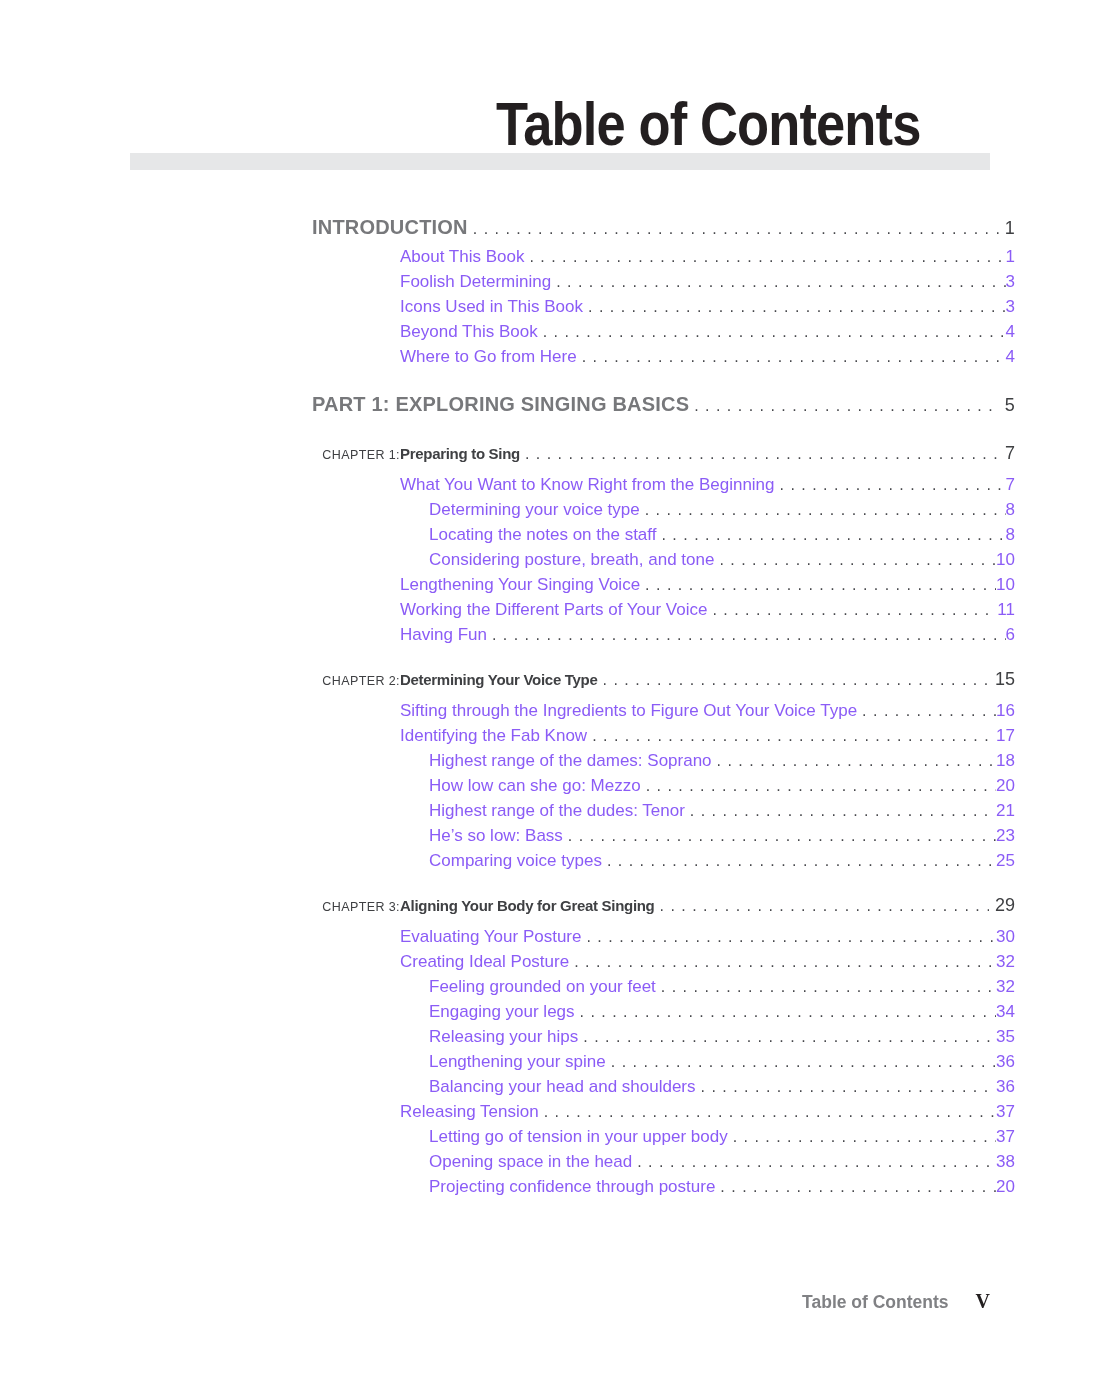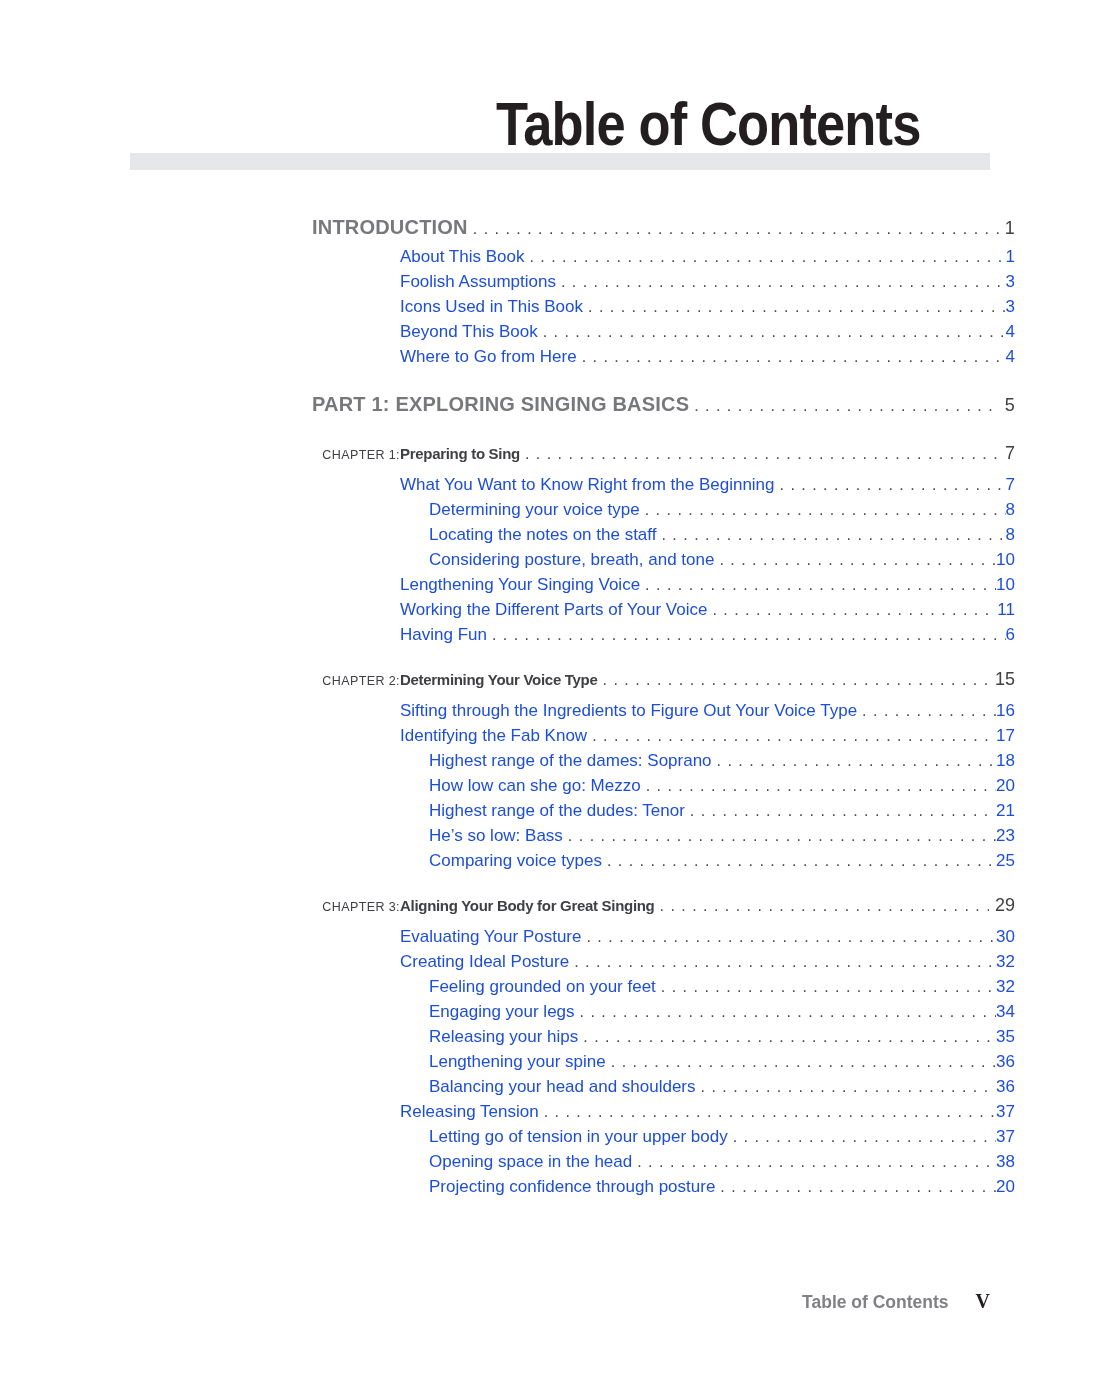--- a/index.html
+++ b/index.html
@@ -95,21 +95,21 @@
     font-weight: bold;
     letter-spacing: -0.3px;
     color: #3f4043;
   }
   .row.chapter .pg { font-size: 18px; margin-left: 6px; }
 
   
   .row.l1, .row.l2 {
     font-size: 17px;
     line-height: 25px;
-    color: #1d4ed8;
+    color: #8b5cf6;
   }
   .row.l1 { padding-left: 88px; }
   .row.l2 { padding-left: 117px; }
   .row.l1 .pg, .row.l2 .pg { font-size: 17px; }
 
   
   .footer {
     position: absolute;
     left: 287px;
     top: 1290px;
@@ -147,21 +147,21 @@
         <span class="label">INTRODUCTION</span>
         <span class="dots"></span>
         <span class="pg">1</span>
       </div>
       <div class="row l1">
         <span class="label">About This Book</span>
         <span class="dots"></span>
         <span class="pg">1</span>
       </div>
       <div class="row l1">
-        <span class="label">Foolish Assumptions</span>
+        <span class="label">Foolish Determining</span>
         <span class="dots"></span>
         <span class="pg">3</span>
       </div>
       <div class="row l1">
         <span class="label">Icons Used in This Book</span>
         <span class="dots"></span>
         <span class="pg">3</span>
       </div>
       <div class="row l1">
         <span class="label">Beyond This Book</span>

